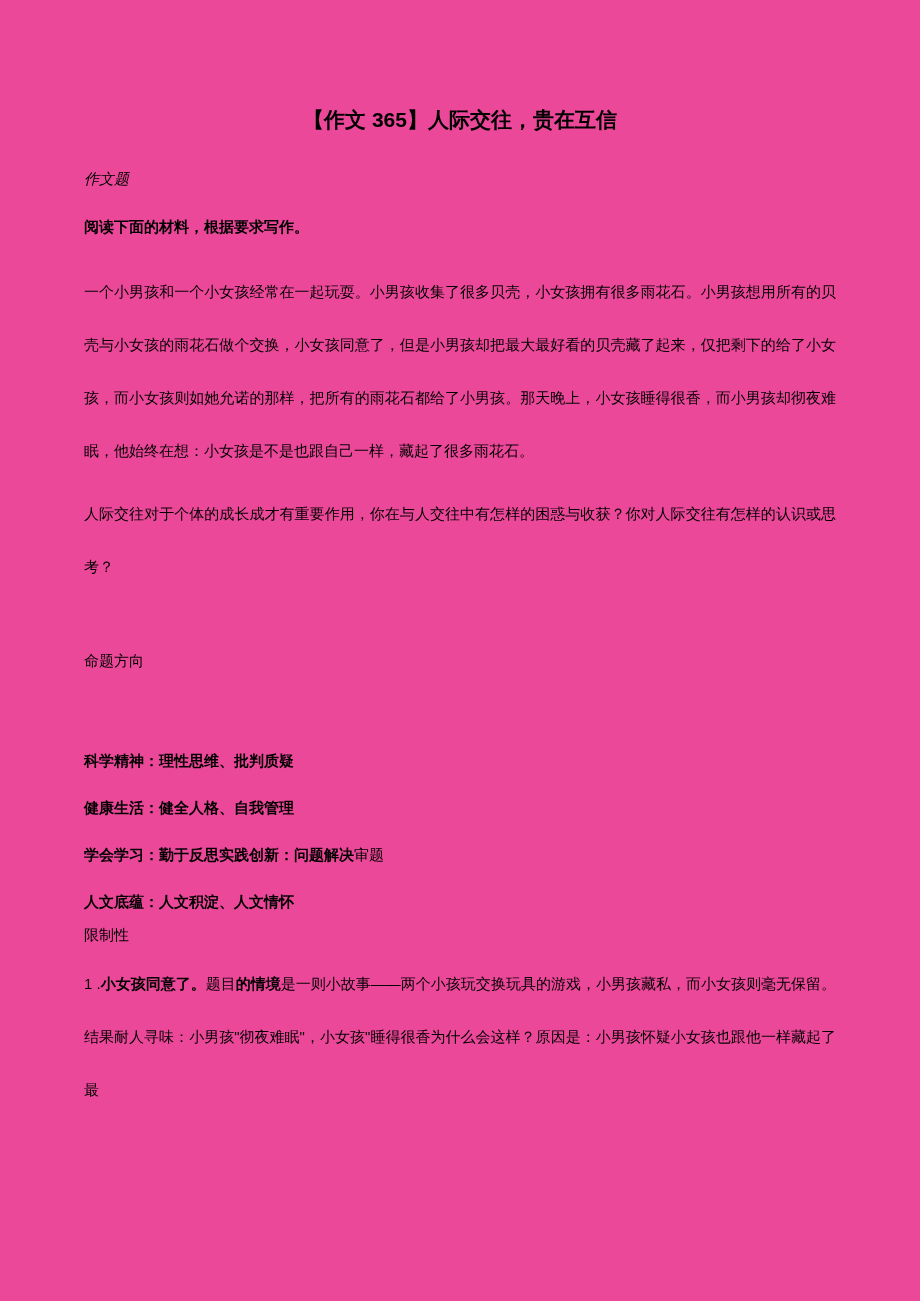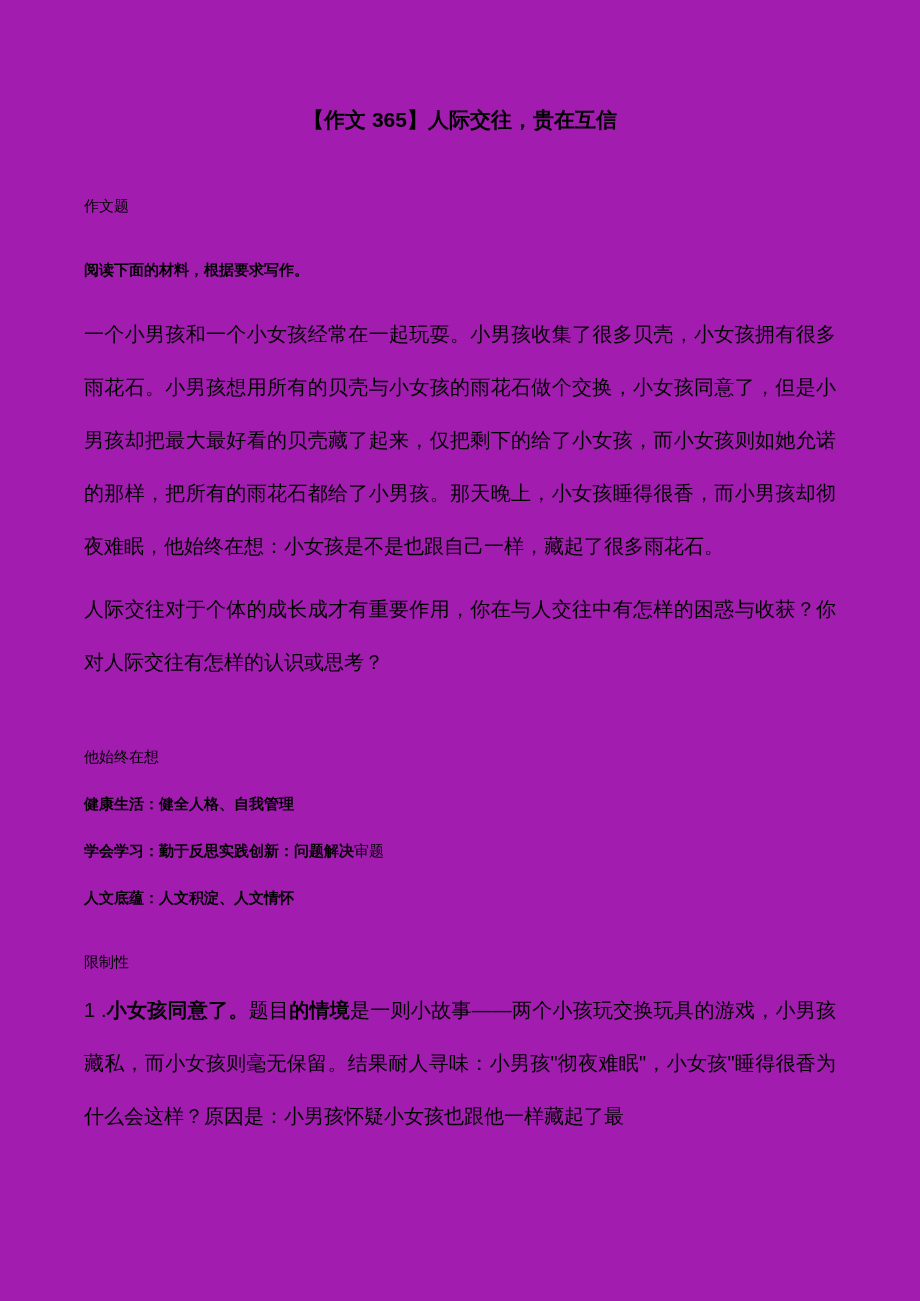--- a/index.html
+++ b/index.html
@@ -2,83 +2,84 @@
 <html><head>
 <meta charset="utf-8">
 <style>
   * { margin:0; padding:0; box-sizing:border-box; }
   html, body { background:#ffffff; }
   .doc {
     position:relative;
     width:920px;
     height:1301px;
     margin:0 auto;
-    background:#a21caf;
+    background:#ec4899;
     color:#000000;
     font-family:"Liberation Sans", sans-serif;
     overflow:hidden;
   }
   .title {
     margin-top:106px;
     font-size:21px;
     font-weight:700;
     line-height:27px;
     text-align:center;
   }
   .inner { padding:0 84px; }
   .label {
     font-size:15px;
     font-weight:400;
     line-height:24px;
   }
-  .lbl-topic { margin-top:61px; }
+  .lbl-topic { margin-top:34px;font-style:italic; }
   .instruction {
-    margin-top:40px;
+    margin-top:24px;
     font-size:15px;
     font-weight:700;
     line-height:24px;
   }
   .body {
-    font-size:20px;
+    font-size:15px;
     font-weight:400;
     line-height:53px;
     text-align:justify;
   }
   .m1 { margin-top:26px; }
   .m2 { margin-top:10px; }
   .req { margin-top:17px; font-weight:700; }
   .lbl-dir { margin-top:56px; }
   .dir {
     font-size:15px;
     line-height:24px;
     margin-top:23px;
   }
   .dir-first { margin-top:76px; }
-  .lbl-res { margin-top:40px; }
+  .lbl-res { margin-top:9px; }
   .analysis { margin-top:10px; }
   .seg-b { font-weight:700; }
 </style>
 </head>
 <body>
 
 <div class="doc">
   <h1 class="title">【作文 365】人际交往，贵在互信</h1>
   <div class="inner">
 
     <p class="label lbl-topic">作文题</p>
 
     <p class="instruction">阅读下面的材料，根据要求写作。</p>
 
     <p class="body m1">一个小男孩和一个小女孩经常在一起玩耍。小男孩收集了很多贝壳，小女孩拥有很多雨花石。小男孩想用所有的贝壳与小女孩的雨花石做个交换，小女孩同意了，但是小男孩却把最大最好看的贝壳藏了起来，仅把剩下的给了小女孩，而小女孩则如她允诺的那样，把所有的雨花石都给了小男孩。那天晚上，小女孩睡得很香，而小男孩却彻夜难眠，他始终在想：小女孩是不是也跟自己一样，藏起了很多雨花石。</p>
 
     <p class="body m2">人际交往对于个体的成长成才有重要作用，你在与人交往中有怎样的困惑与收获？你对人际交往有怎样的认识或思考？</p>
 
 
-    <p class="label lbl-dir">他始终在想</p>
+    <p class="label lbl-dir">命题方向</p>
 
+    <p class="dir dir-first"><span class="seg seg-b">科学精神：理性思维、批判质疑</span></p>
     <p class="dir"><span class="seg seg-b">健康生活：健全人格、自我管理</span></p>
     <p class="dir"><span class="seg seg-b">学会学习：勤于反思实践创新：问题解决</span><span class="seg">审题</span></p>
     <p class="dir"><span class="seg seg-b">人文底蕴：人文积淀、人文情怀</span></p>
 
     <p class="label lbl-res">限制性</p>
 
     <p class="body analysis"><span class="seg">1 .</span><span class="seg seg-b">小女孩同意了。</span><span class="seg">题目</span><span class="seg seg-b">的情境</span><span class="seg">是一则小故事——两个小孩玩交换玩具的游戏，小男孩藏私，而小女孩则毫无保留。结果耐人寻味：小男孩"彻夜难眠"，小女孩"睡得很香为什么会这样？原因是：小男孩怀疑小女孩也跟他一样藏起了最</span></p>
 
   </div>
 </div>

